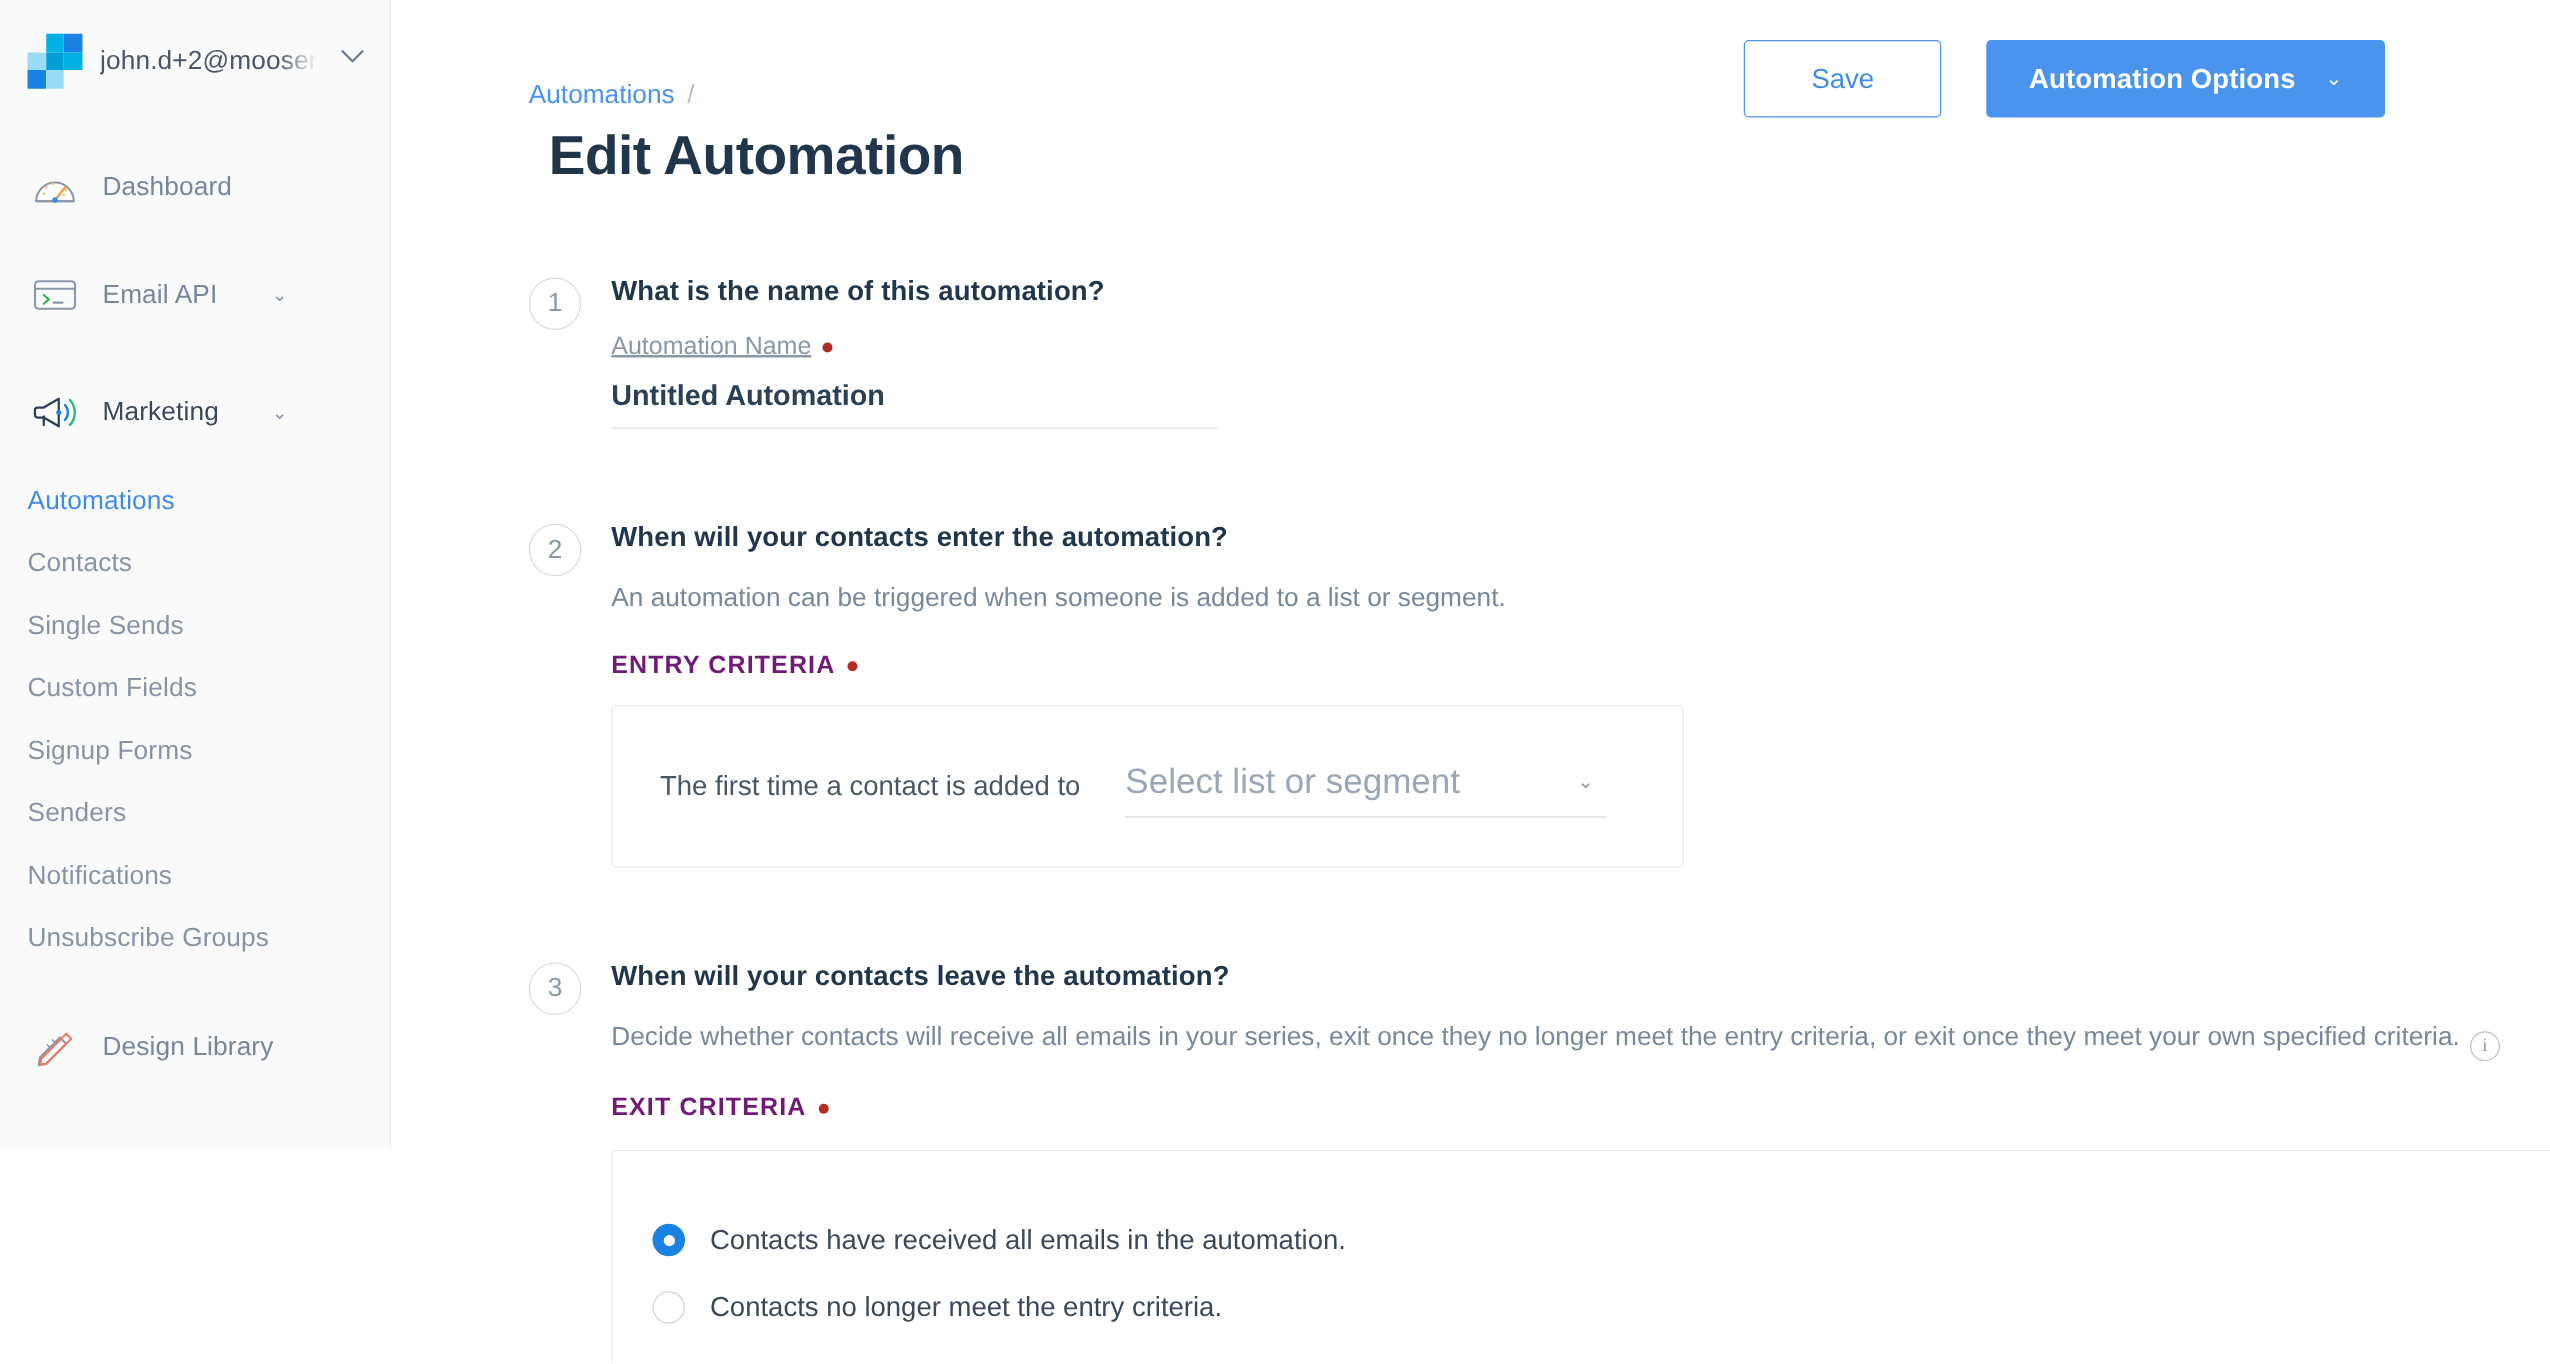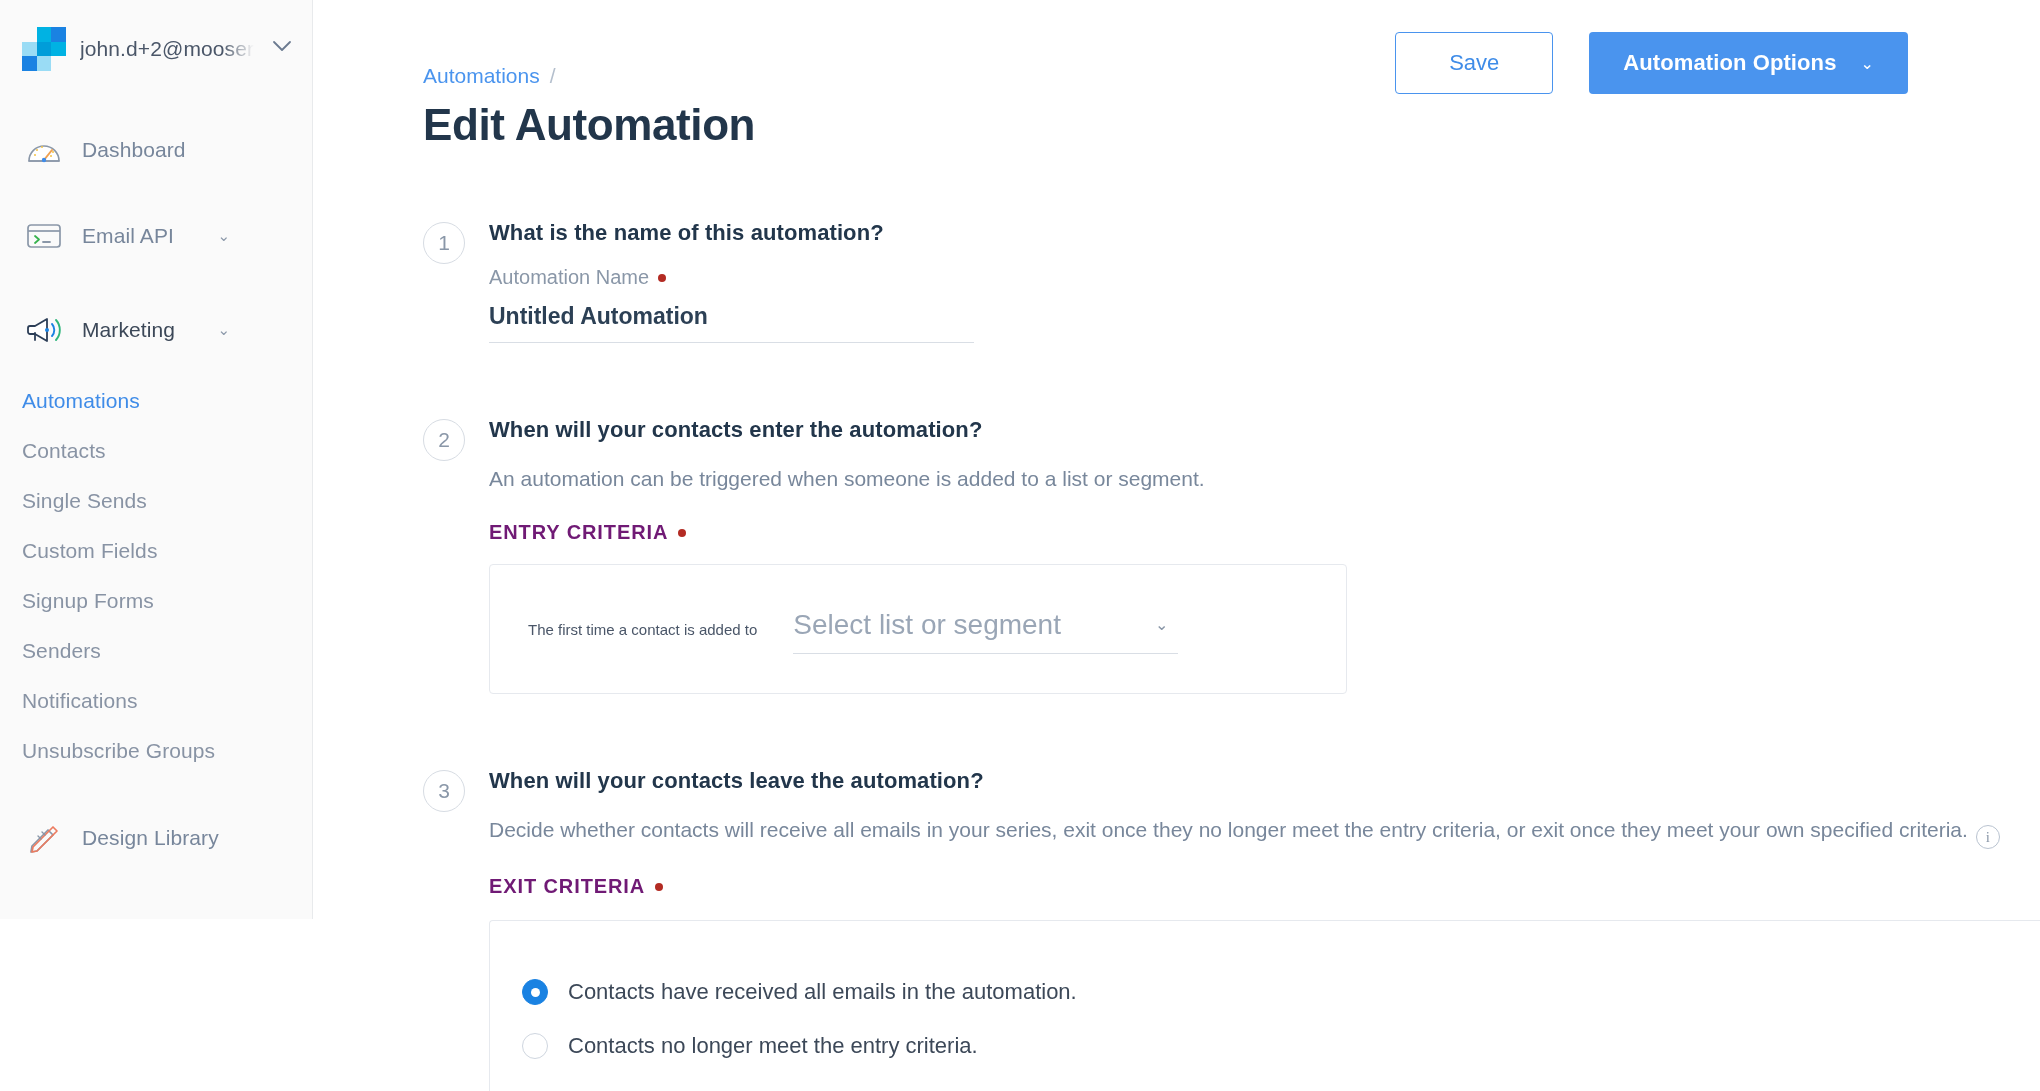--- a/index.html
+++ b/index.html
@@ -140,20 +140,21 @@
     justify-content: space-between;
     padding-right: 132px;
   }
   .page-title {
     font-size: 44px;
     font-weight: 700;
     color: #22364b;
     letter-spacing: -0.4px;
     margin-top: 12px;
     line-height: 1.14;
+    margin-left: 16px;
   }
 
   .actions { display: flex; gap: 36px; margin-top: 32px; }
 
   .btn-save {
     width: 158px; height: 62px;
     border: 1px solid #4a94ee;
     border-radius: 4px;
     background: #fff;
     color: #3f8ce8;
@@ -207,20 +208,21 @@
     max-width: 1530px;
   }
 
   .field-label {
     font-size: 20px;
     color: #8a97a8;
     margin-top: 20px;
     display: flex;
     align-items: center;
     gap: 9px;
+    text-decoration: underline;
   }
   .req-dot {
     width: 8px; height: 8px;
     border-radius: 50%;
     background: #b32b23;
     display: inline-block;
   }
 
   .name-input {
     margin-top: 10px;
@@ -255,21 +257,21 @@
     background: #fff;
   }
 
   .entry-card {
     width: 858px;
     height: 130px;
     display: flex;
     align-items: center;
     padding-left: 38px;
   }
-  .entry-text { font-size: 15px; color: #4a5668; }
+  .entry-text { font-size: 22px; color: #4a5668; }
 
   .select-wrap {
     margin-left: 36px;
     width: 385px;
     border-bottom: 1px solid #d9dee5;
     display: flex;
     align-items: center;
     justify-content: space-between;
     padding: 4px 10px 12px 0;
     cursor: pointer;

